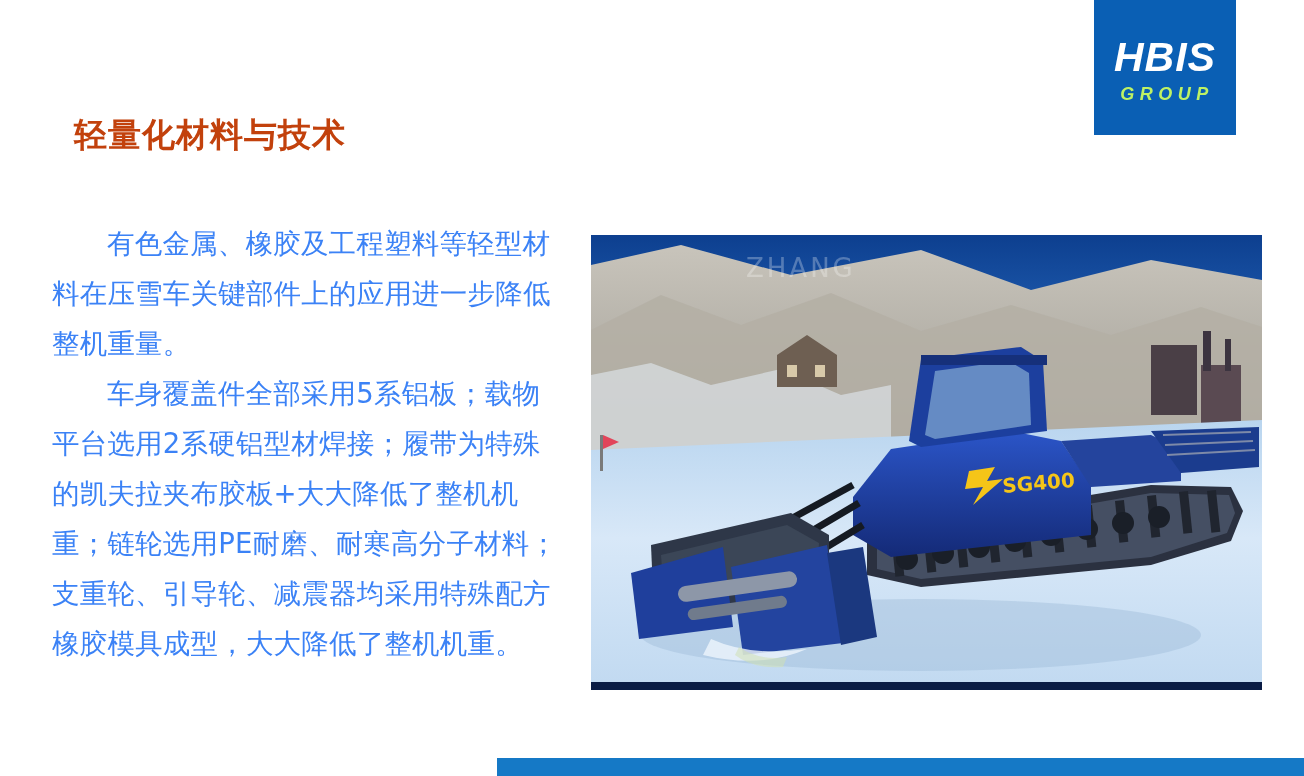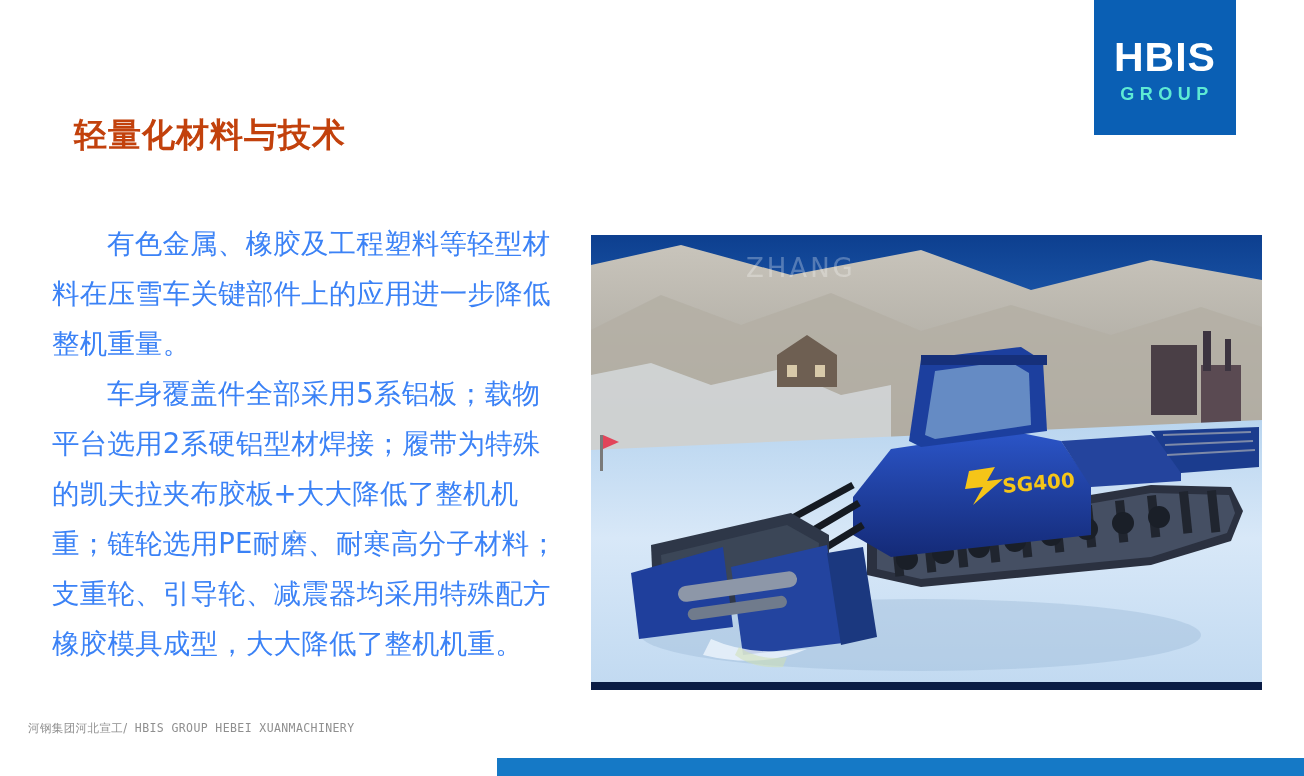--- a/index.html
+++ b/index.html
@@ -23,31 +23,32 @@
     top: 0;
     left: 1094px;
     width: 142px;
     height: 135px;
     background: #0a5fb4;
     display: flex;
     flex-direction: column;
     align-items: center;
     justify-content: center;
     padding-top: 6px;
+    font-style: italic;
   }
   .logo-main {
     color: #ffffff;
     font-size: 41px;
     font-weight: bold;
     letter-spacing: 1px;
     line-height: 1.05;
     font-family: "Liberation Sans", sans-serif;
   }
   .logo-sub {
-    color: #5eead4;
+    color: #bef264;
     font-size: 18px;
     font-weight: bold;
     letter-spacing: 5.5px;
     margin-top: 4px;
     margin-left: 4px;
     font-family: "Liberation Sans", sans-serif;
   }
 
   
   .slide-title {
@@ -237,23 +238,19 @@
       <path d="M236,318 L272,312 L286,402 L250,410 Z" fill="#1b387f"></path>
 
       <rect x="86" y="352" width="120" height="16" rx="8" fill="#8d97a8" transform="rotate(-8 86 352)"></rect>
       <rect x="96" y="374" width="100" height="12" rx="6" fill="#707b8c" transform="rotate(-8 96 374)"></rect>
 
       <path d="M120,404 q40,18 96,10 q-46,20 -104,6 Z" fill="#eef5fc" opacity="0.8"></path>
       <path d="M148,412 q20,14 48,10 l-4,10 q-30,2 -48,-12 Z" fill="#cfe0b5" opacity="0.55"></path>
     </svg>
   </div>
 
-  <div class="footer-text">
-    <span class="cn">河钢集团河北宣工/</span>
-    <span>HBIS GROUP HEBEI XUANMACHINERY</span>
-  </div>
 
   <div class="bar">
     <div class="bar-left"></div>
     <div class="bar-right"></div>
   </div>
 
 </div>
 
 </body></html>

